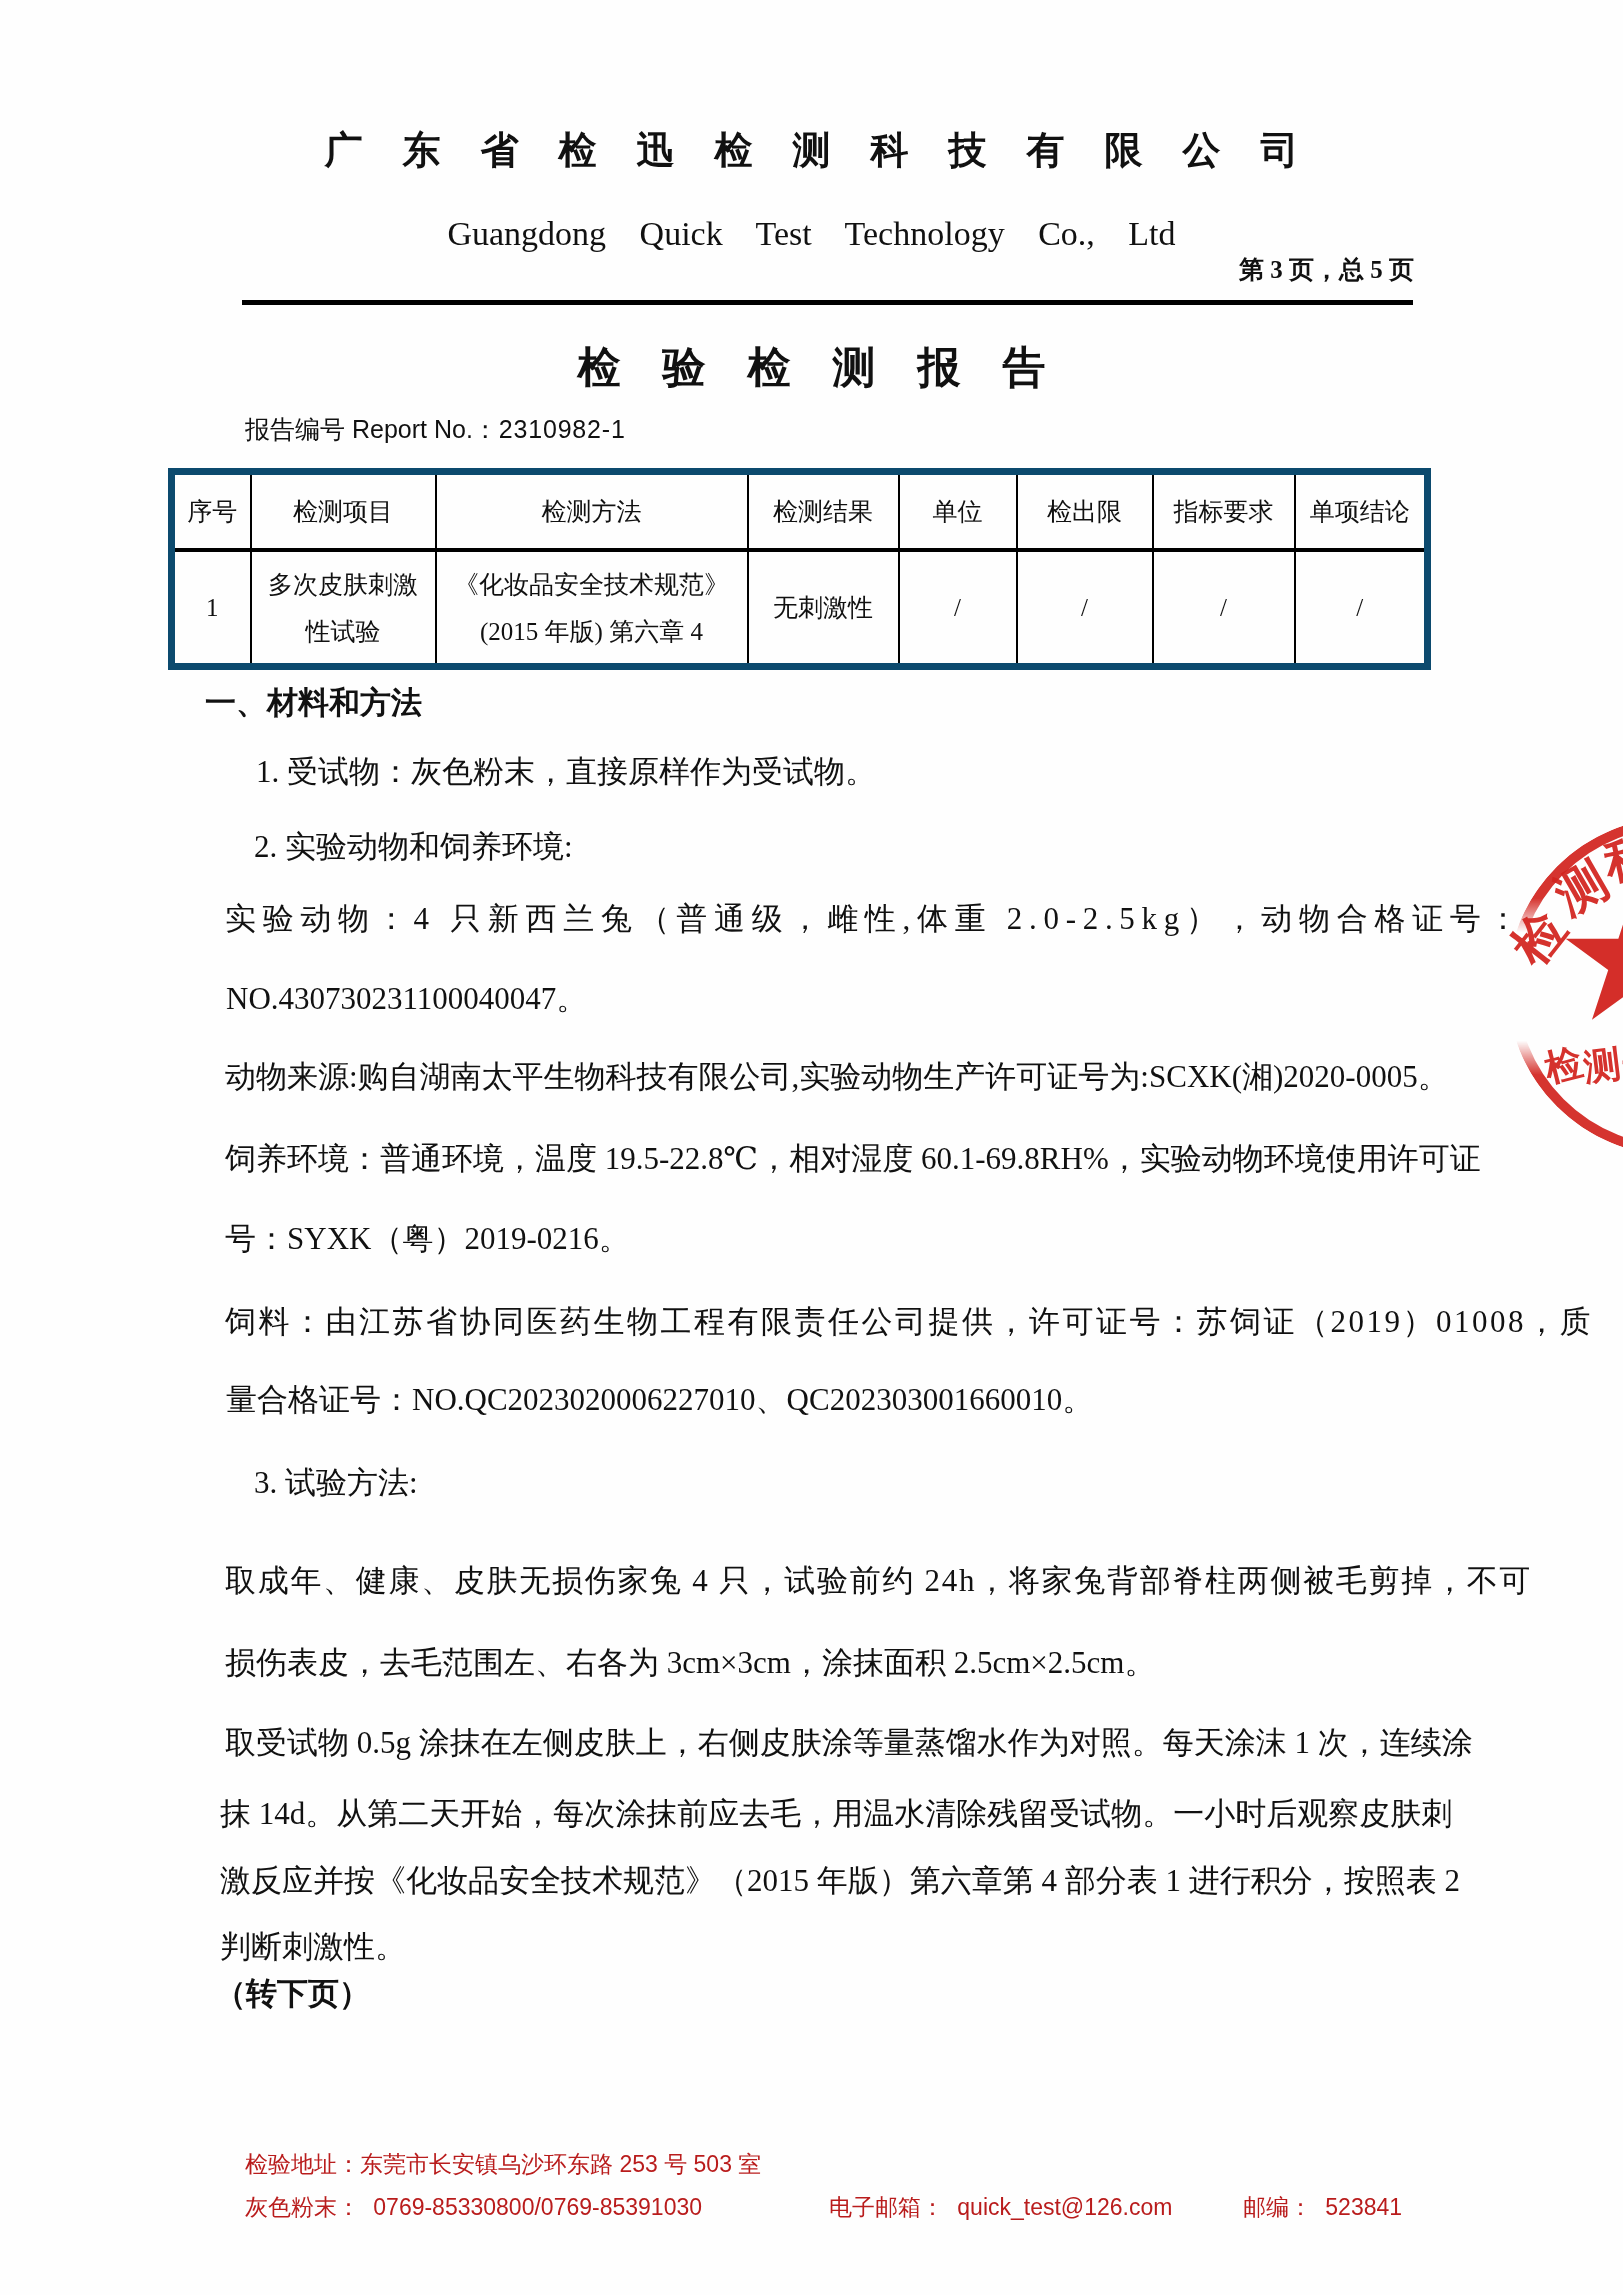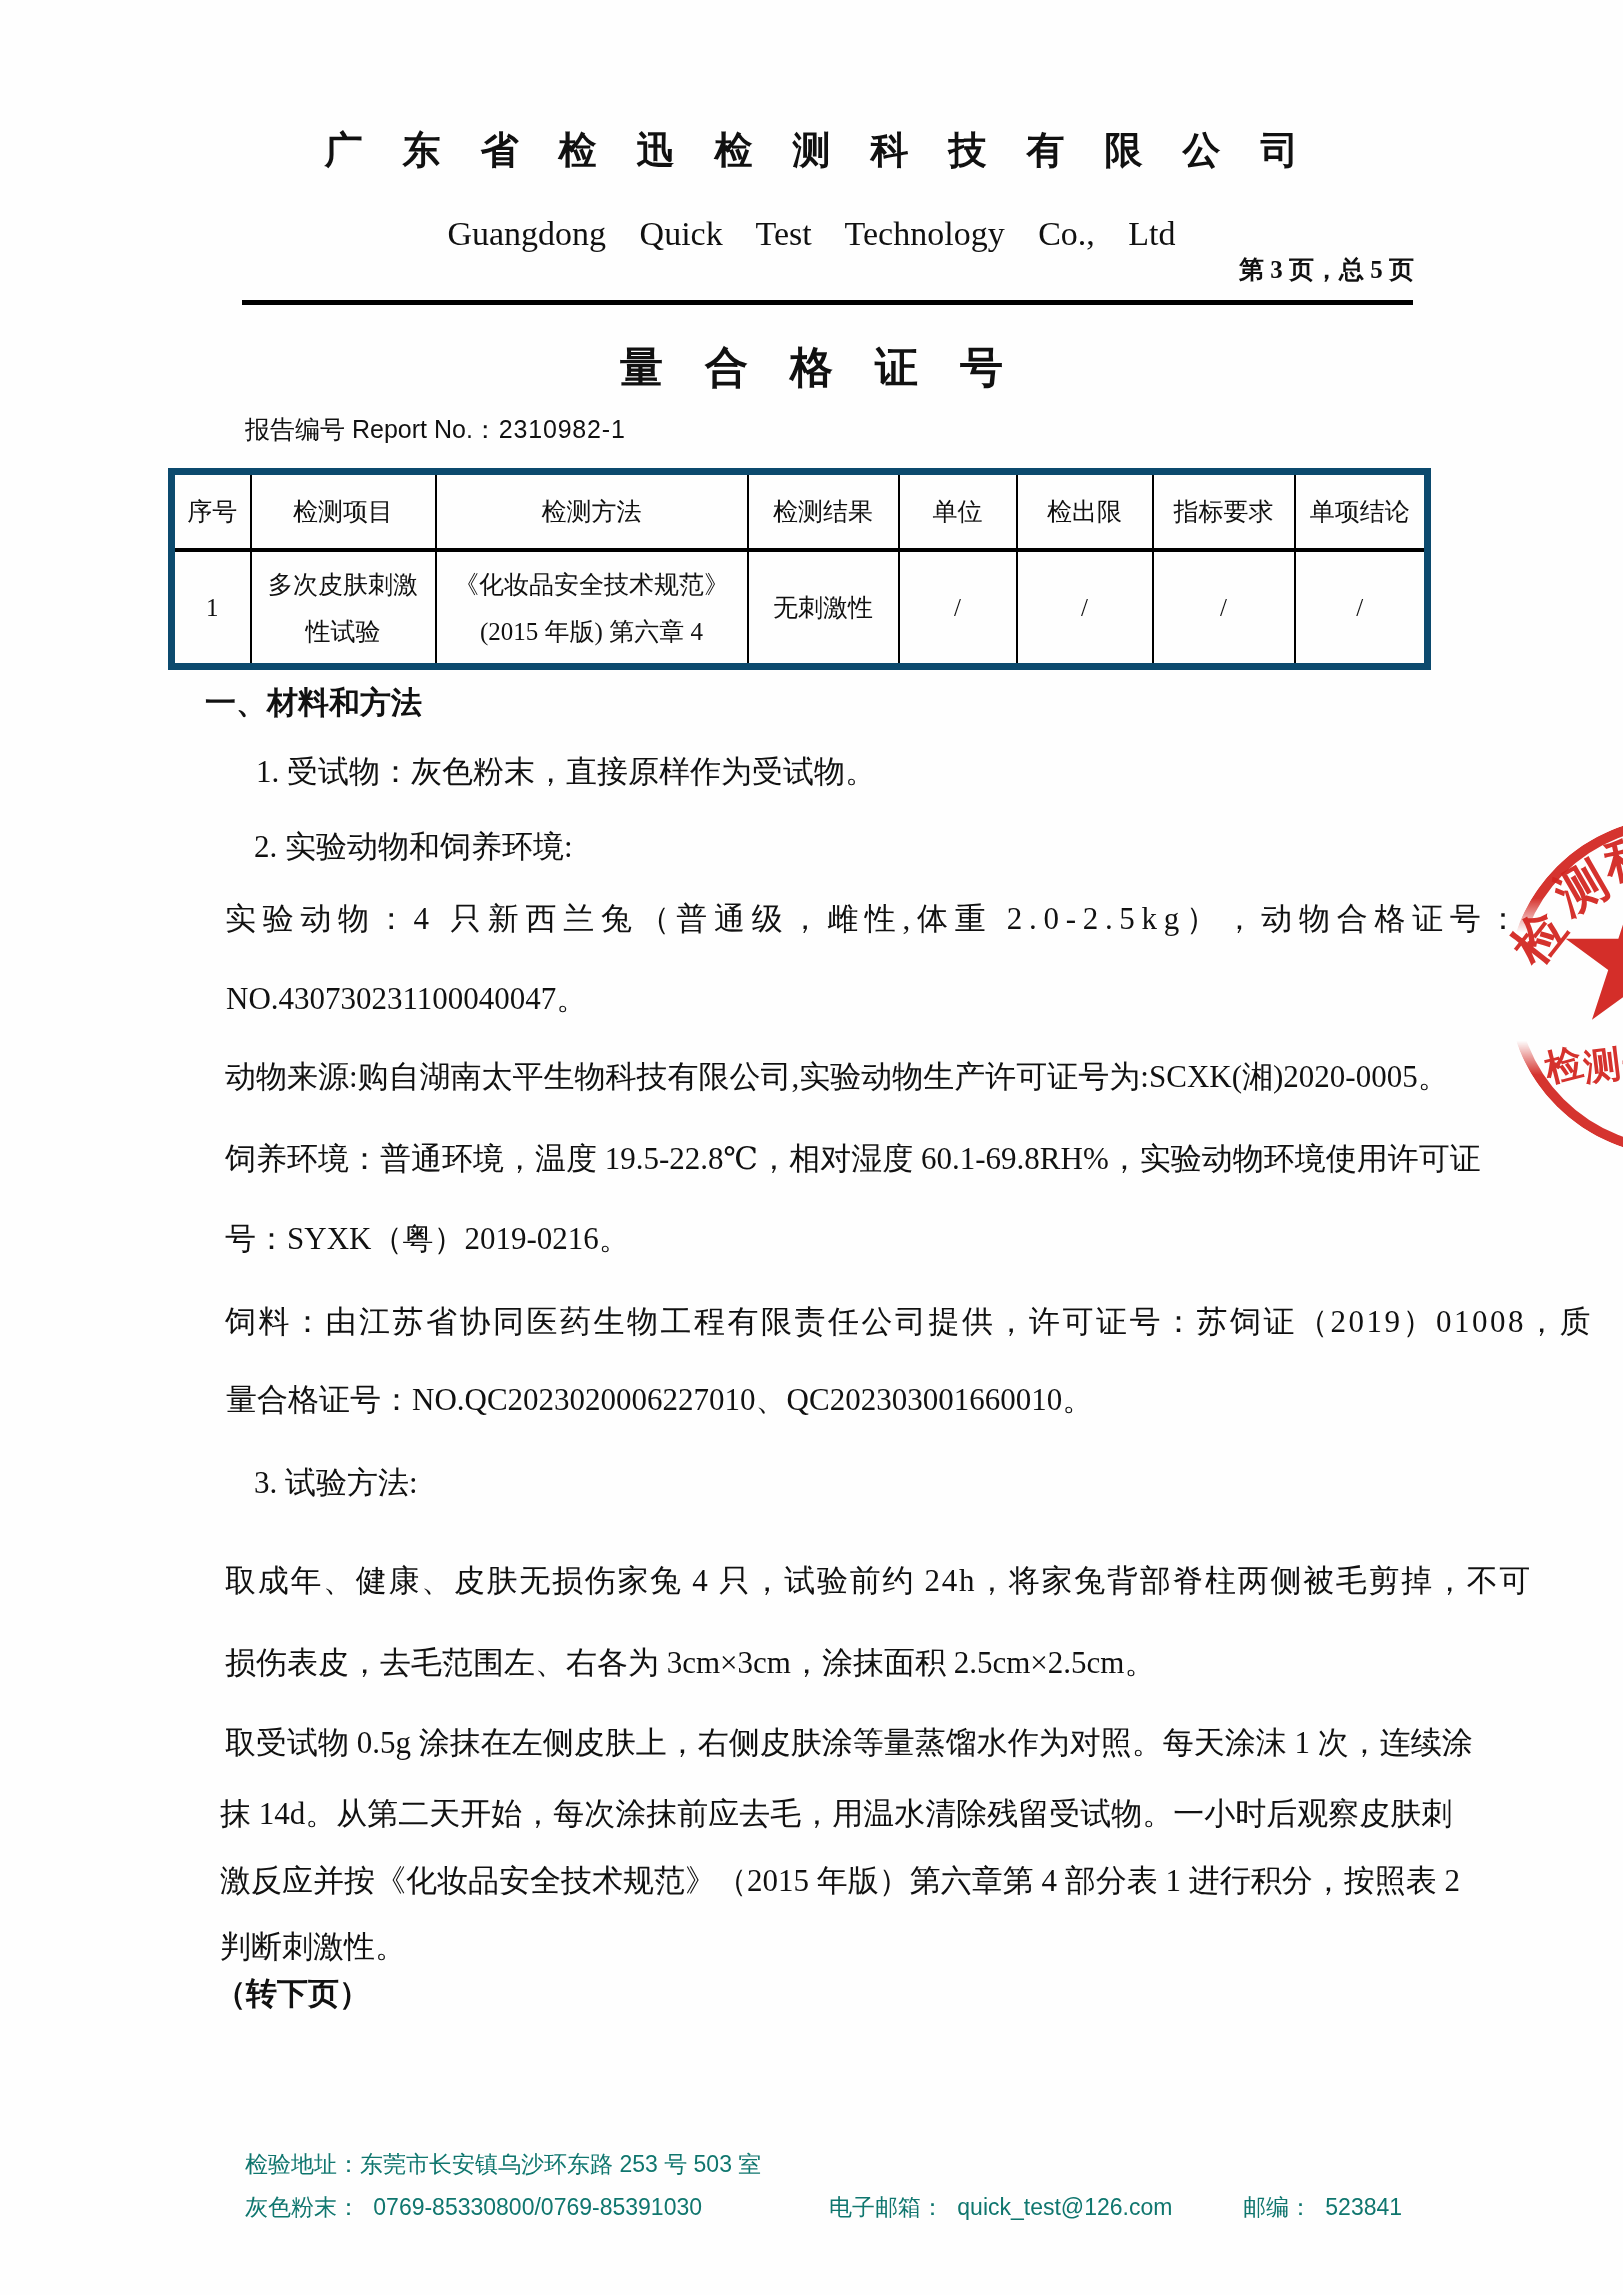--- a/index.html
+++ b/index.html
@@ -94,40 +94,40 @@
   }
   .stamp-bottom span{display:inline-block;margin-right:1.7px;}
   .stamp-bottom span:nth-child(1){transform:rotate(-14deg);}
   .stamp-bottom span:nth-child(2){transform:rotate(-7deg);}
   .stamp-bottom span:nth-child(3){transform:rotate(0deg);}
   .stamp-bottom span:nth-child(4){transform:rotate(7deg);}
   .stamp-bottom span:nth-child(5){transform:rotate(14deg);}
   
   .foot{
     position:absolute;font-size:23px;white-space:nowrap;
-    font-family:"Liberation Sans","DejaVu Sans",sans-serif;color:#0f766e;
+    font-family:"Liberation Sans","DejaVu Sans",sans-serif;color:#b91c1c;
   }
   .f1{top:2149px;left:245px;}
   .f2{top:2192px;left:245px;width:1181px;}
   .f2 .grp{position:absolute;top:0;}
   .g-phone{left:0;}
   .g-email{left:584px;}
   .g-zip{left:998px;}
   .foot .v{margin-left:13.3px;}
 </style>
 </head>
 <body>
 
 <div class="page">
 
   <div class="company-cn">广东省检迅检测科技有限公司</div>
   <div class="company-en">Guangdong Quick Test Technology Co., Ltd</div>
   <div class="page-info">第 3 页，总 5 页</div>
   <div class="head-rule"></div>
-  <div class="report-title">量合格证号</div>
+  <div class="report-title">检验检测报告</div>
   <div class="report-no">
     <span>报告编号 Report No.：</span><span class="val">2310982-1</span>
   </div>
 
   <table class="results">
     <colgroup>
       <col style="width:79px">
         <col style="width:185px">
         <col style="width:312px">
         <col style="width:151px">

